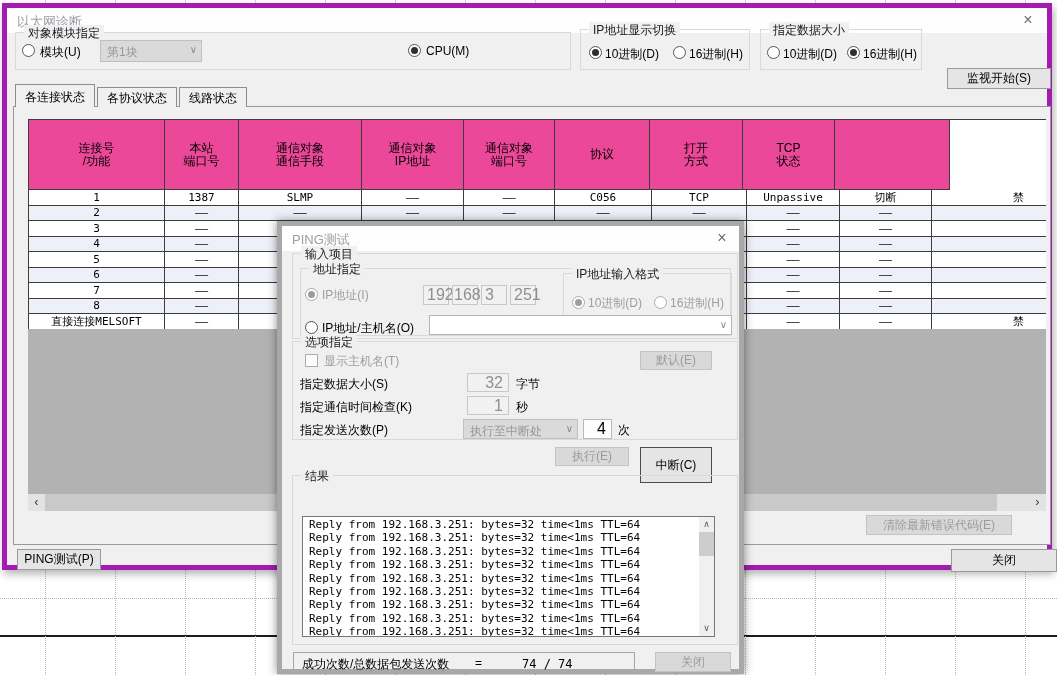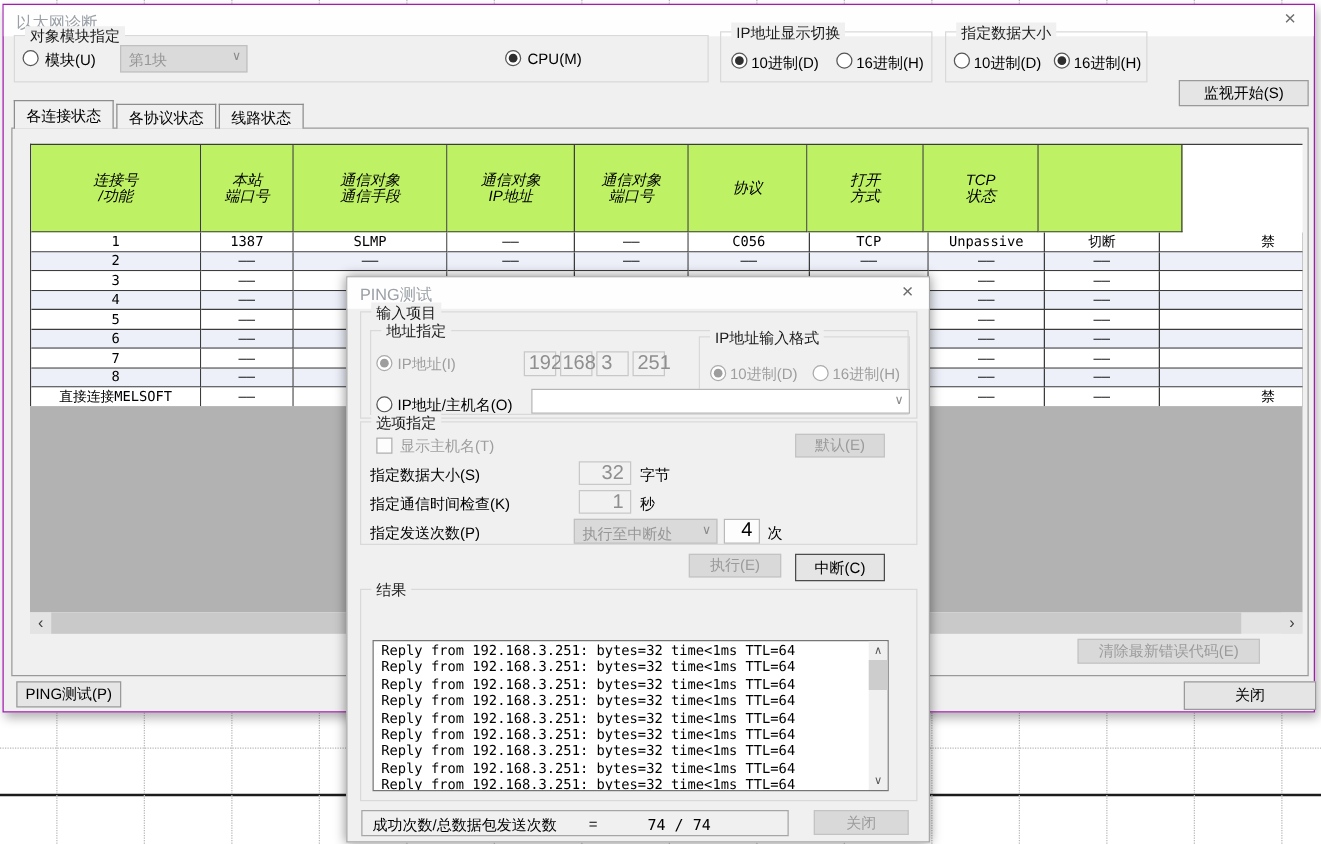--- a/index.html
+++ b/index.html
@@ -7,21 +7,21 @@
     font-family:"Liberation Sans","DejaVu Sans",sans-serif; font-size:12px; color:#000; }
   .abs { position:absolute; }
 
   
   #bg { position:absolute; inset:0; z-index:0; }
   .vline { position:absolute; top:0; bottom:0; width:0; border-left:1px dotted #b8b8b8; }
   .hdot  { position:absolute; left:0; right:0; height:0; border-top:1px dotted #b8b8b8; }
   .hsolid{ position:absolute; left:0; right:0; height:2px; background:#1c1c1c; }
 
   
-  .dlg { position:absolute; background:#f0f0f0; border:1px solid #a21caf; }
+  .dlg { position:absolute; background:#f0f0f0; border:5px solid #a21caf; }
   .titlebar { position:absolute; left:0; right:0; top:0; height:25px; background:#fefefe; }
   .title-text { position:absolute; left:10px; top:5px; font-size:13px; color:#9aa0a6; }
   .close-x { position:absolute; top:2px; width:22px; height:20px; text-align:center;
     font-size:16px; line-height:20px; color:#6d6d6d; cursor:default; }
 
   
   .grp { position:absolute; border:1px solid #d9d9d9; }
   .grp-lbl { position:absolute; top:-8px; left:8px; background:#f0f0f0; padding:0 4px;
     font-size:12px; color:#1a1a1a; white-space:nowrap; }
 
@@ -60,21 +60,21 @@
   .tab.active { height:23px; padding-top:4px; position:relative; z-index:4; }
 
   
   #panel { position:absolute; left:6px; top:98px; width:1038px; height:439px;
     background:#f0f0f0; border:1px solid #9a9a9a; }
   #conn-table { position:absolute; left:14px; top:12px; width:1018px; height:210px;
     overflow:hidden; border-left:1px solid #3c3c3c; border-top:1px solid #3c3c3c; background:#fff; }
   .tr { display:flex; }
   .th { height:70px; border-right:1px solid #3c3c3c; border-bottom:1px solid #3c3c3c;
     display:flex; align-items:center; justify-content:center; text-align:center;
-    white-space:pre-line; line-height:13px; font-size:12px; background:#bef264; flex:none;font-style:italic; }
+    white-space:pre-line; line-height:13px; font-size:12px; background:#ec4899; flex:none; }
   .td { height:15.5px; border-right:1px solid #3c3c3c; border-bottom:1px solid #3c3c3c;
     display:flex; align-items:center; justify-content:center; font-size:11px;
     font-family:"DejaVu Sans Mono","Liberation Sans",monospace; background:#fff; flex:none; overflow:hidden; }
   .tr.stripe .td { background:#edf0f9; }
   .td.last { justify-content:flex-end; padding-right:22px; }
   #filler { position:absolute; left:14px; top:222px; width:1018px; height:165px; background:#b2b2b2; }
   #hscroll { position:absolute; left:14px; top:387px; width:1018px; height:17px; background:#e3e3e3; }
   .sarrow { position:absolute; top:0; width:17px; height:17px; text-align:center; line-height:16px;
     font-size:13px; color:#404040; background:#e3e3e3; }
   #hthumb { position:absolute; left:17px; top:0; width:952px; height:17px; background:#c9c9c9; }
@@ -357,21 +357,21 @@
 
   <span class="lbl" style="left:18px; top:196px;">指定发送次数(P)</span>
   <div class="combo dis" style="left:181px; top:193px; width:115px; height:20px;">
     <span class="cv">执行至中断处</span>
     <span class="arr">∨</span>
   </div>
   <div class="field num" style="left:301px; top:193px; width:29px; height:20px;">4</div>
   <span class="lbl" style="left:336px; top:196px;">次</span>
 
   <div class="btn dis" style="left:273px; top:221px; width:74px; height:19px;">执行(E)</div>
-  <div class="btn default" style="left:358px; top:221px; width:72px; height:22px;">中断(C)</div>
+  <div class="btn default" style="left:358px; top:221px; width:72px; height:36px;">中断(C)</div>
 
   <div class="grp" style="left:10px; top:249px; width:446px; height:170px;">
     <span class="grp-lbl">结果</span>
   </div>
   <div id="result-list">
     <div id="result-lines">
         <div class="rline">Reply from 192.168.3.251: bytes=32 time&lt;1ms TTL=64</div>
         <div class="rline">Reply from 192.168.3.251: bytes=32 time&lt;1ms TTL=64</div>
         <div class="rline">Reply from 192.168.3.251: bytes=32 time&lt;1ms TTL=64</div>
         <div class="rline">Reply from 192.168.3.251: bytes=32 time&lt;1ms TTL=64</div>

